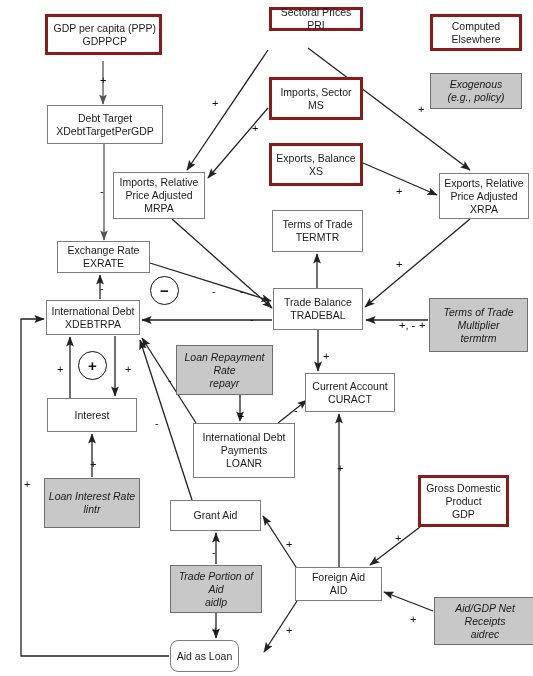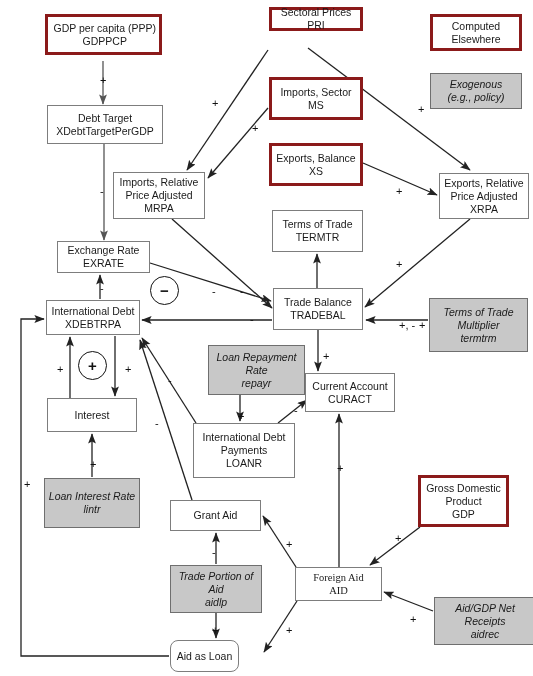--- a/index.html
+++ b/index.html
@@ -207,21 +207,21 @@
           <span>XDEBTRPA</span>
         </div>
       </div>
       <div class="node exo" style="left: 429px; top: 298px; width: 99px; height: 54px;">
         <div>
           <span>Terms of Trade</span>
           <span>Multiplier</span>
           <span>termtrm</span>
         </div>
       </div>
-      <div class="node exo" style="left: 208px; top: 345px; width: 97px; height: 50px;">
+      <div class="node exo" style="left: 176px; top: 345px; width: 97px; height: 50px;">
         <div>
           <span>Loan Repayment</span>
           <span>Rate</span>
           <span>repayr</span>
         </div>
       </div>
       <div class="node plain" style="left: 305px; top: 373px; width: 90px; height: 39px;">
         <div>
           <span>Current Account</span>
           <span>CURACT</span>
@@ -257,21 +257,21 @@
           <span>Grant Aid</span>
         </div>
       </div>
       <div class="node exo" style="left: 170px; top: 565px; width: 92px; height: 48px;">
         <div>
           <span>Trade Portion of</span>
           <span>Aid</span>
           <span>aidlp</span>
         </div>
       </div>
-      <div class="node plain" style="left: 295px; top: 567px; width: 87px; height: 34px; font-family: Liberation Serif, serif;">
+      <div class="node plain" style="left: 295px; top: 567px; width: 87px; height: 34px;">
         <div>
           <span>Foreign Aid</span>
           <span>AID</span>
         </div>
       </div>
       <div class="node exo" style="left: 434px; top: 597px; width: 102px; height: 48px;">
         <div>
           <span>Aid/GDP Net</span>
           <span>Receipts</span>
           <span>aidrec</span>

